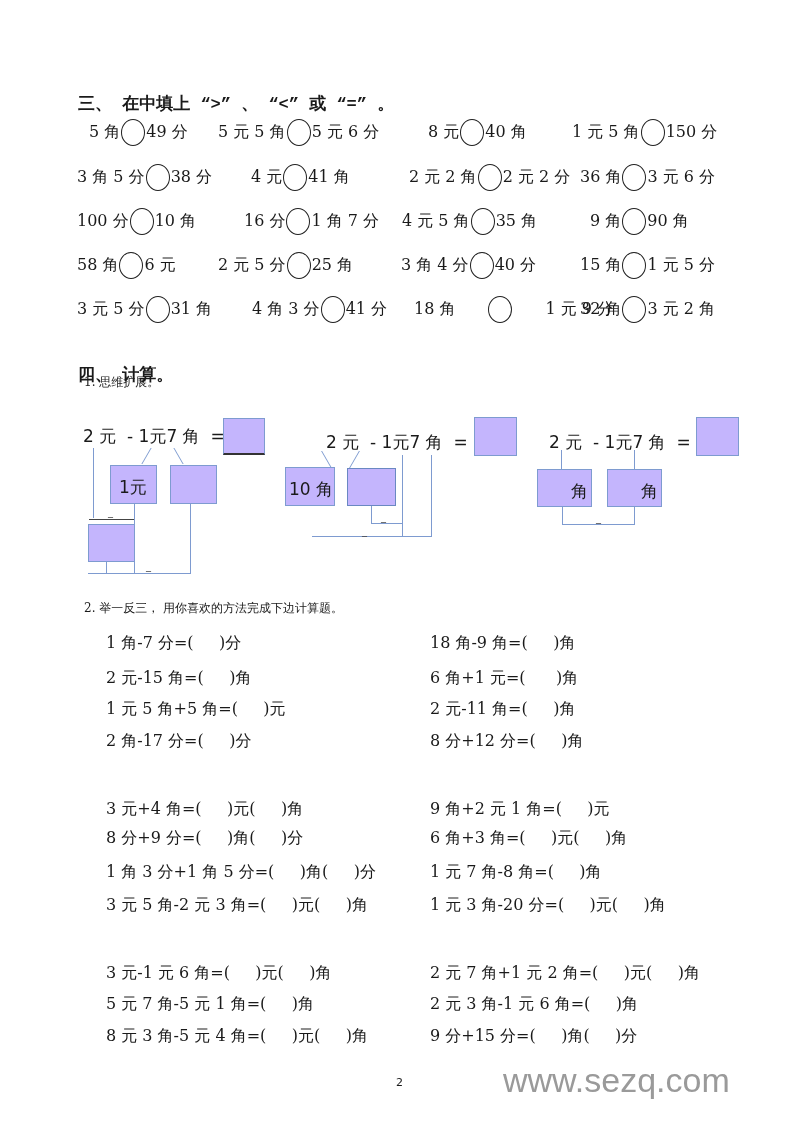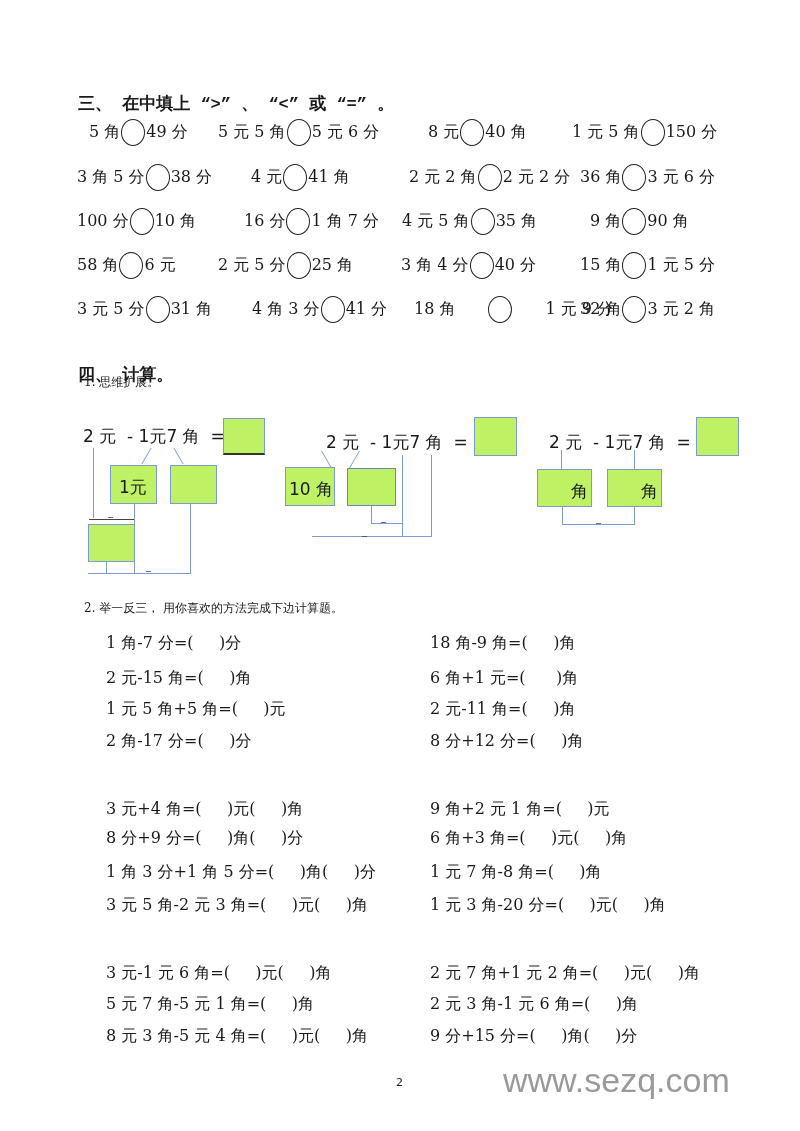--- a/index.html
+++ b/index.html
@@ -6,21 +6,21 @@
   body { width:800px; height:1131px; position:relative; overflow:hidden;
          font-family:"DejaVu Serif","Liberation Serif",serif; color:#1a1a1a; }
   .abs { position:absolute; white-space:nowrap; }
   .h-section { font-family:Liberation Mono, monospace; font-weight:bold; font-size:17px;margin-top:16px; }
   .sub { font-size:12px; }
   .cmp-row { position:absolute; left:0; width:800px; height:30px; }
   .cmp-item { position:absolute; top:0; font-size:16px; display:flex; align-items:center; height:30px; }
   .circle { display:inline-block; width:24px; height:27px; border:1.6px solid #222; border-radius:50%; margin:0 1px; box-sizing:border-box; }
   .calc { position:absolute; font-size:16px; white-space:pre; }
   .diag-text { font-family:"DejaVu Sans","Liberation Sans",sans-serif; font-size:17px; position:absolute; white-space:pre; }
-  .bbox { position:absolute; border:1.4px solid #7e9bd0; box-sizing:border-box; background:#bef264; }
+  .bbox { position:absolute; border:1.4px solid #7e9bd0; box-sizing:border-box; background:#c4b5fd; }
   .bline { position:absolute; background:#7e9bd0; }
   .dline { position:absolute; background:#444; }
   .minus { position:absolute; font-family:"DejaVu Sans",sans-serif; font-size:10px; color:#444; }
   .box-label { font-family:"DejaVu Sans","Liberation Sans",sans-serif; font-size:17px; position:absolute; }
   .watermark { font-family:"Liberation Sans","DejaVu Sans",sans-serif; font-size:34px; color:#9a9a9a; }
   .pageno { font-family:"DejaVu Sans",sans-serif; font-size:11px; }
 </style>
 </head>
 <body>
 

